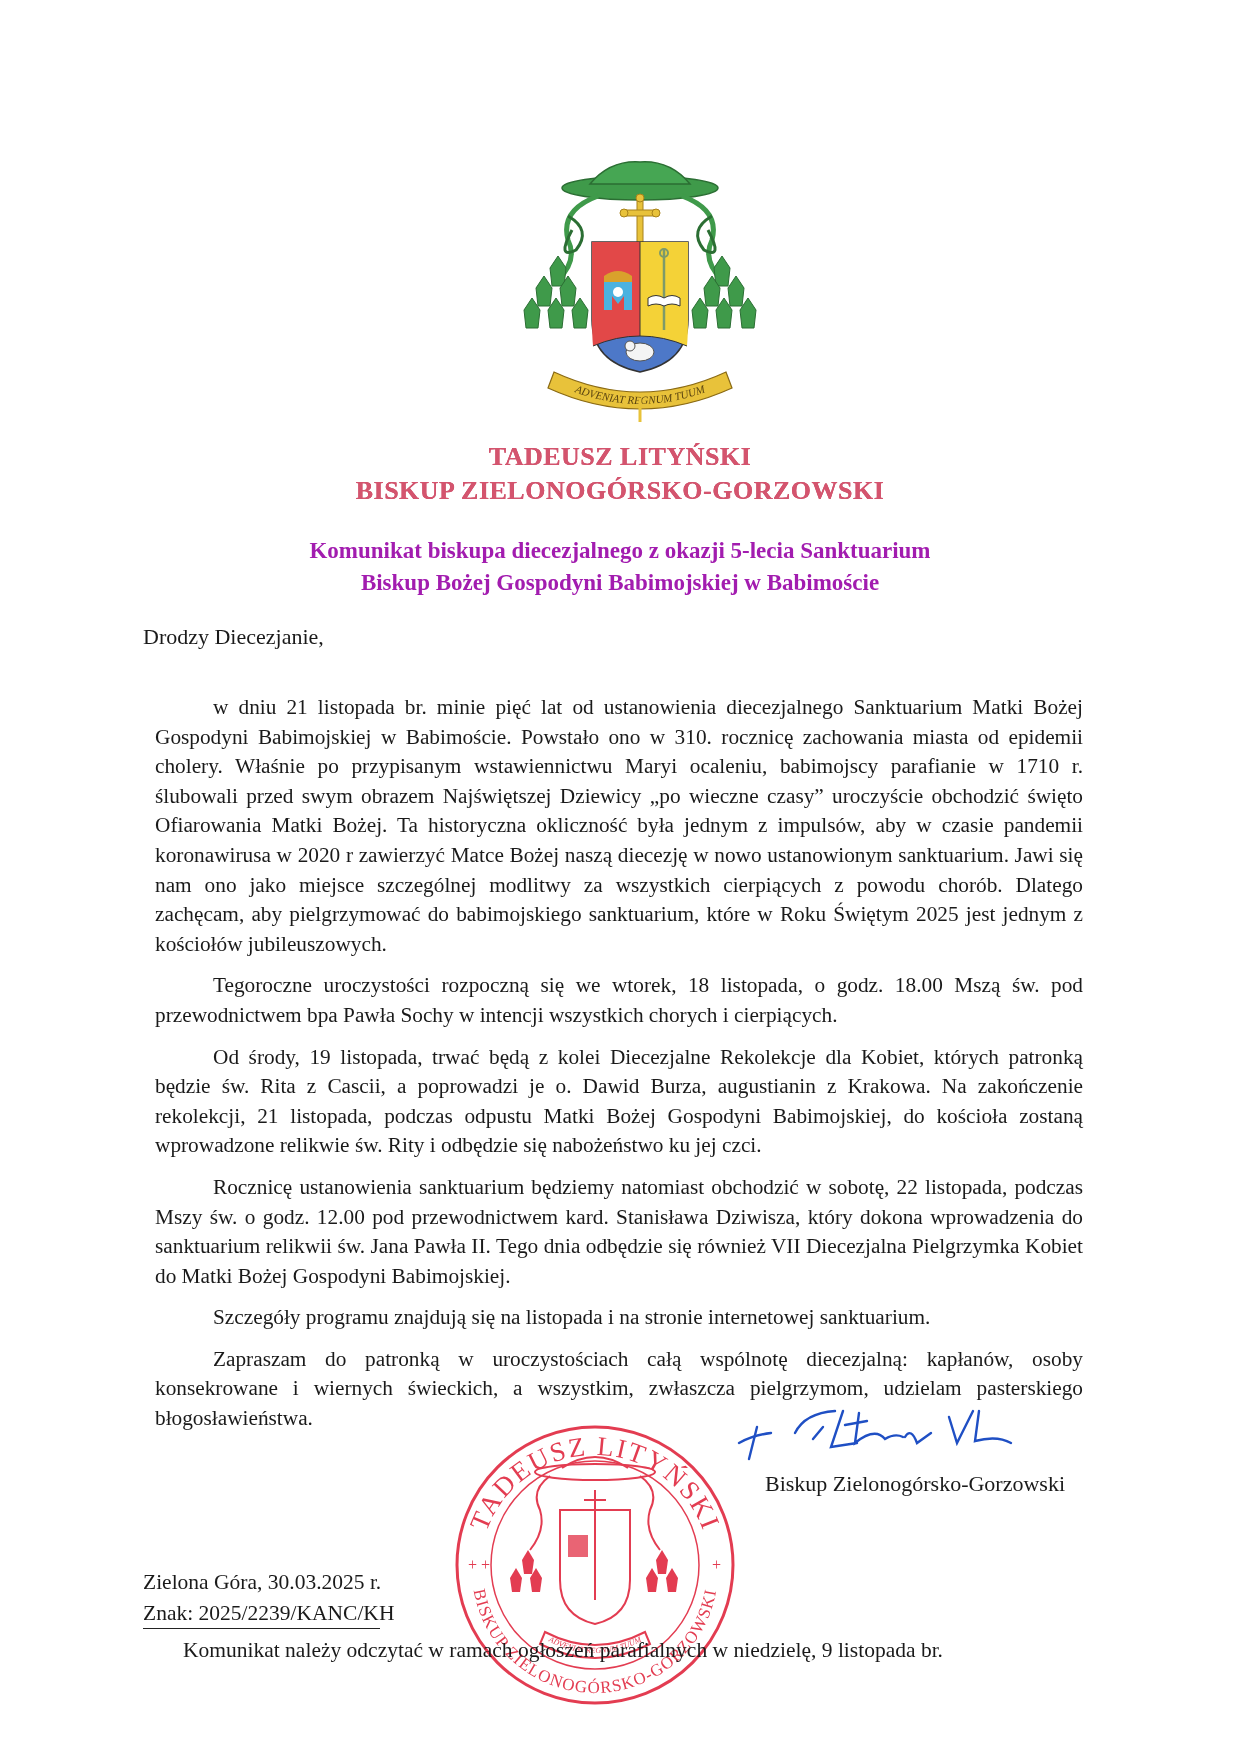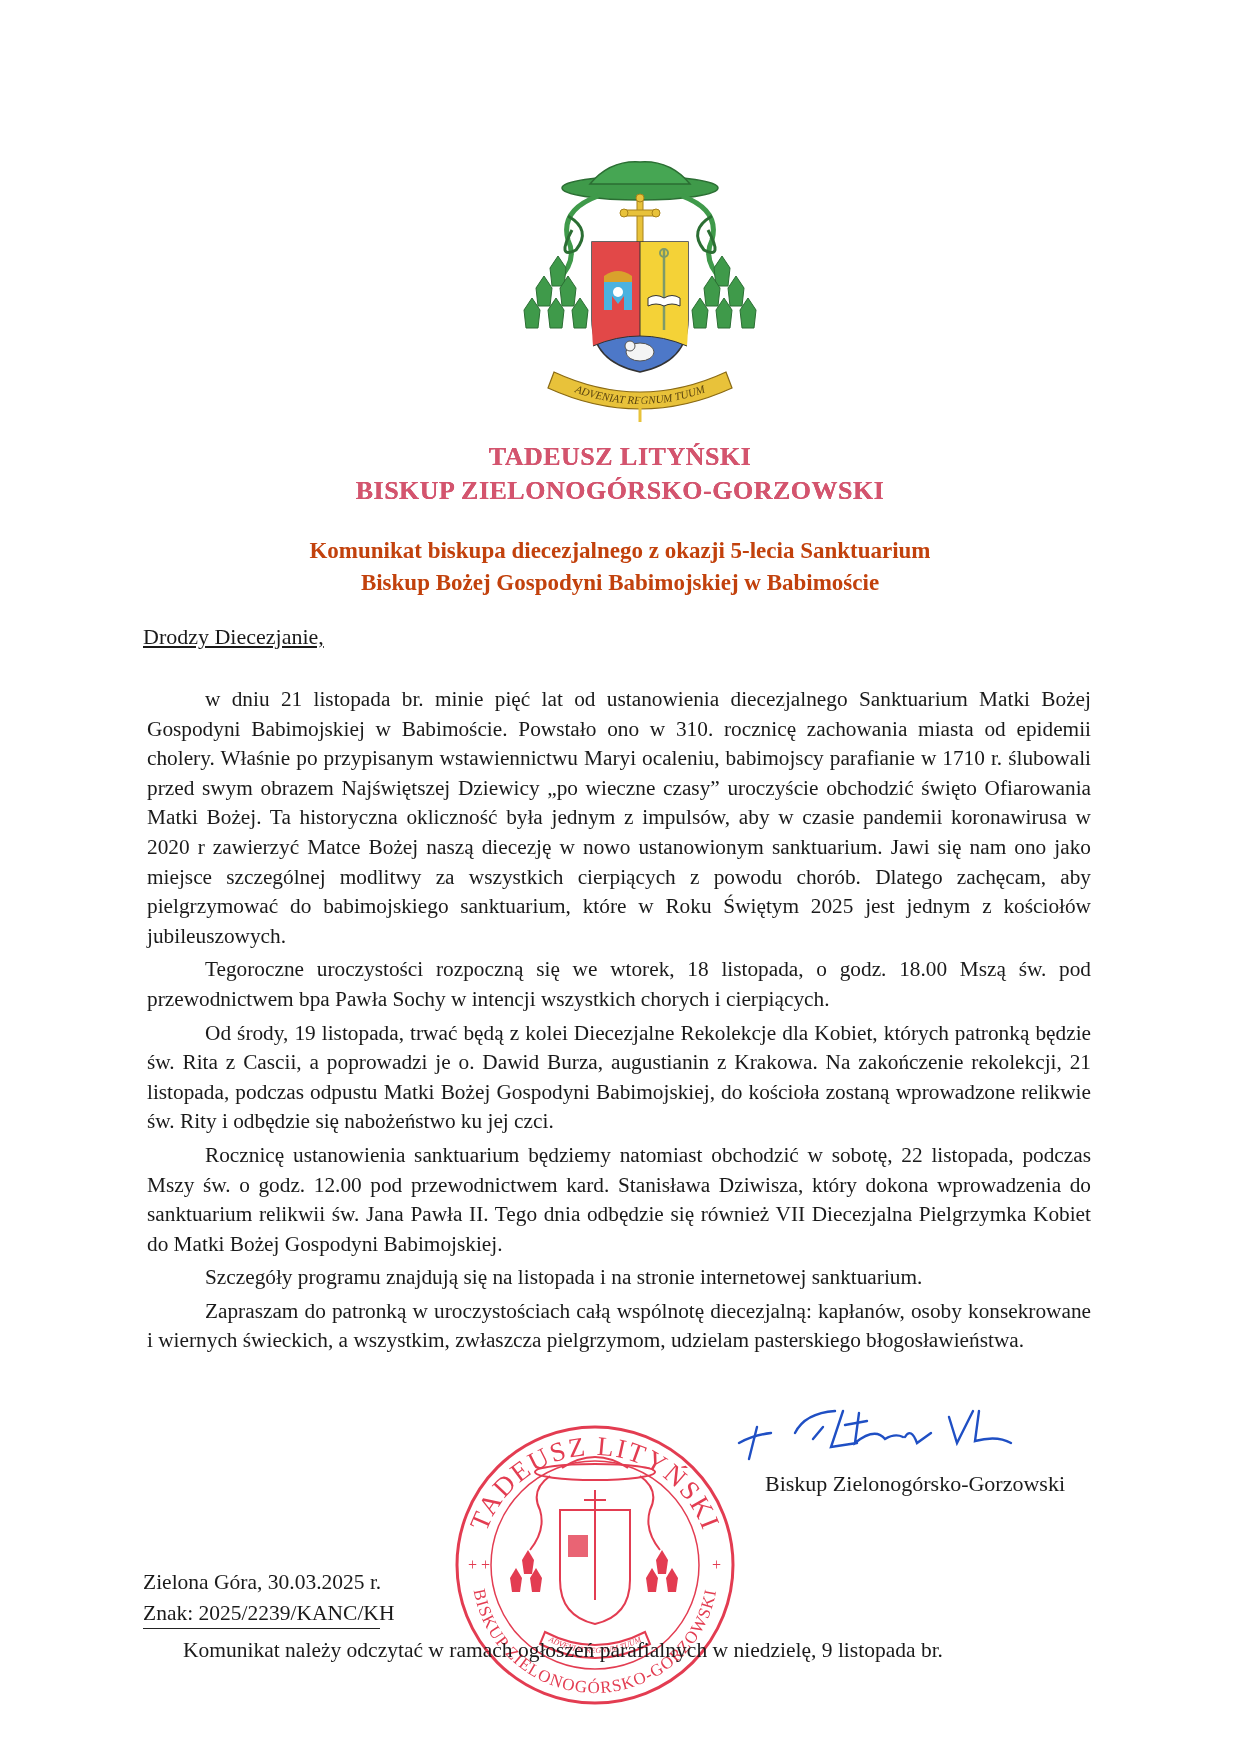--- a/index.html
+++ b/index.html
@@ -5,25 +5,25 @@
   html, body { margin: 0; padding: 0; background: #ffffff; }
   body { width: 1240px; height: 1754px; position: relative; overflow: hidden;
          font-family: "Liberation Serif", "DejaVu Serif", serif; color: #1a1a1a; }
   .coat { position: absolute; left: 520px; top: 150px; width: 240px; height: 275px; }
   .header { position: absolute; left: 0; width: 1240px; text-align: center;
             font-family: "Liberation Serif", serif; font-weight: bold; color: #d4546e;
             letter-spacing: 0.5px; text-shadow: 0 0 0.6px #c03a55; }
   .h-name { top: 442px; font-size: 26px; }
   .h-title { top: 476px; font-size: 26px; }
   .subject { position: absolute; left: 0; width: 1240px; text-align: center;
-             font-weight: bold; font-size: 23px; line-height: 32px; top: 535px; color: #c2410c; }
-  .greeting { position: absolute; left: 143px; top: 624px; font-size: 22px; text-decoration: underline; }
+             font-weight: bold; font-size: 23px; line-height: 32px; top: 535px; color: #a21caf; }
+  .greeting { position: absolute; left: 143px; top: 624px; font-size: 22px; }
   .body-text { position: absolute; left: 143px; top: 681px; width: 952px;
                font-size: 21.3px; line-height: 29.6px; text-align: justify; }
-  .body-text p { margin: 4px; text-indent: 58px; }
+  .body-text p { margin: 12px; text-indent: 58px; }
   .signature-svg { position: absolute; left: 735px; top: 1403px; width: 310px; height: 62px; }
   .signer { position: absolute; left: 740px; top: 1468px; width: 350px; text-align: center;
             font-size: 22px; line-height: 32px; }
   .seal { position: absolute; left: 450px; top: 1420px; width: 290px; height: 290px; opacity: 0.9; }
   .place-date { position: absolute; left: 143px; top: 1567px; font-size: 21.5px; line-height: 31px; }
   .rule { position: absolute; left: 143px; top: 1628px; width: 237px; border-top: 1.5px solid #222; }
   .footnote { position: absolute; left: 143px; top: 1638px; font-size: 21.5px; margin-left: 40px; }
 </style>
 </head>
 <body>

